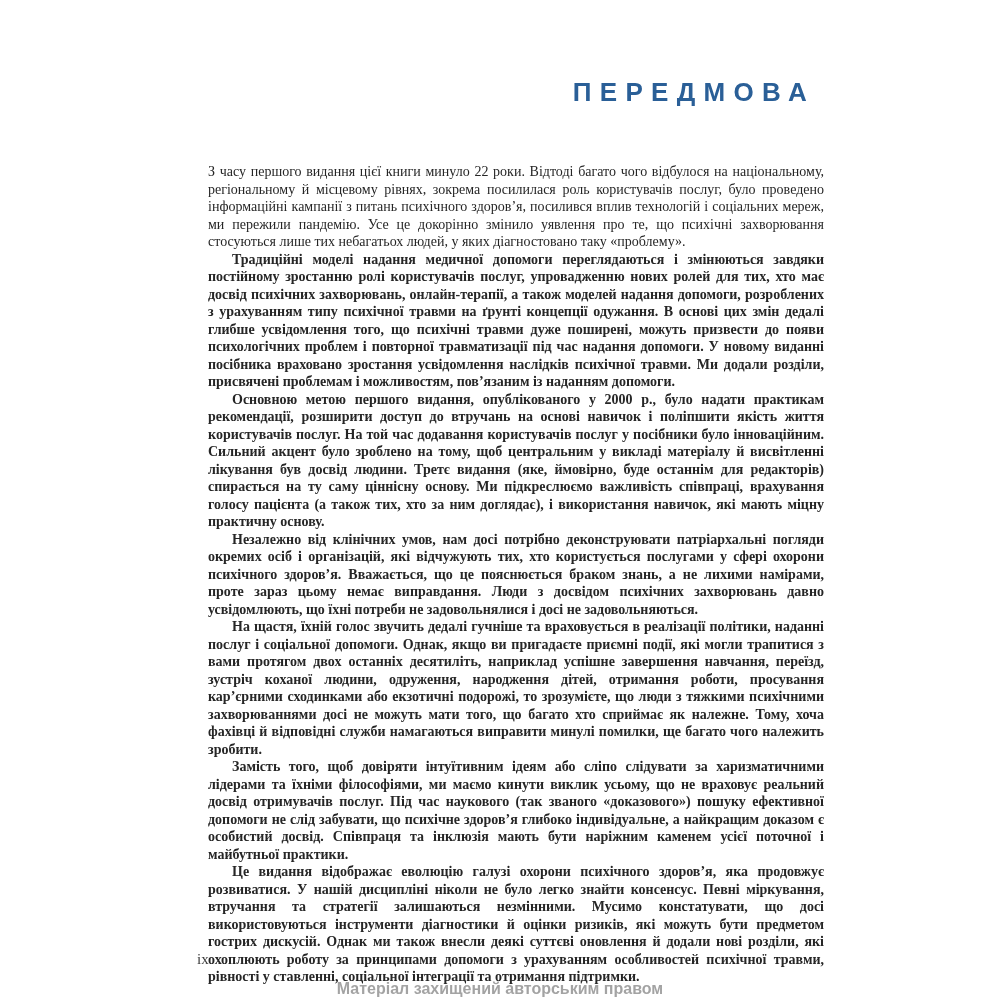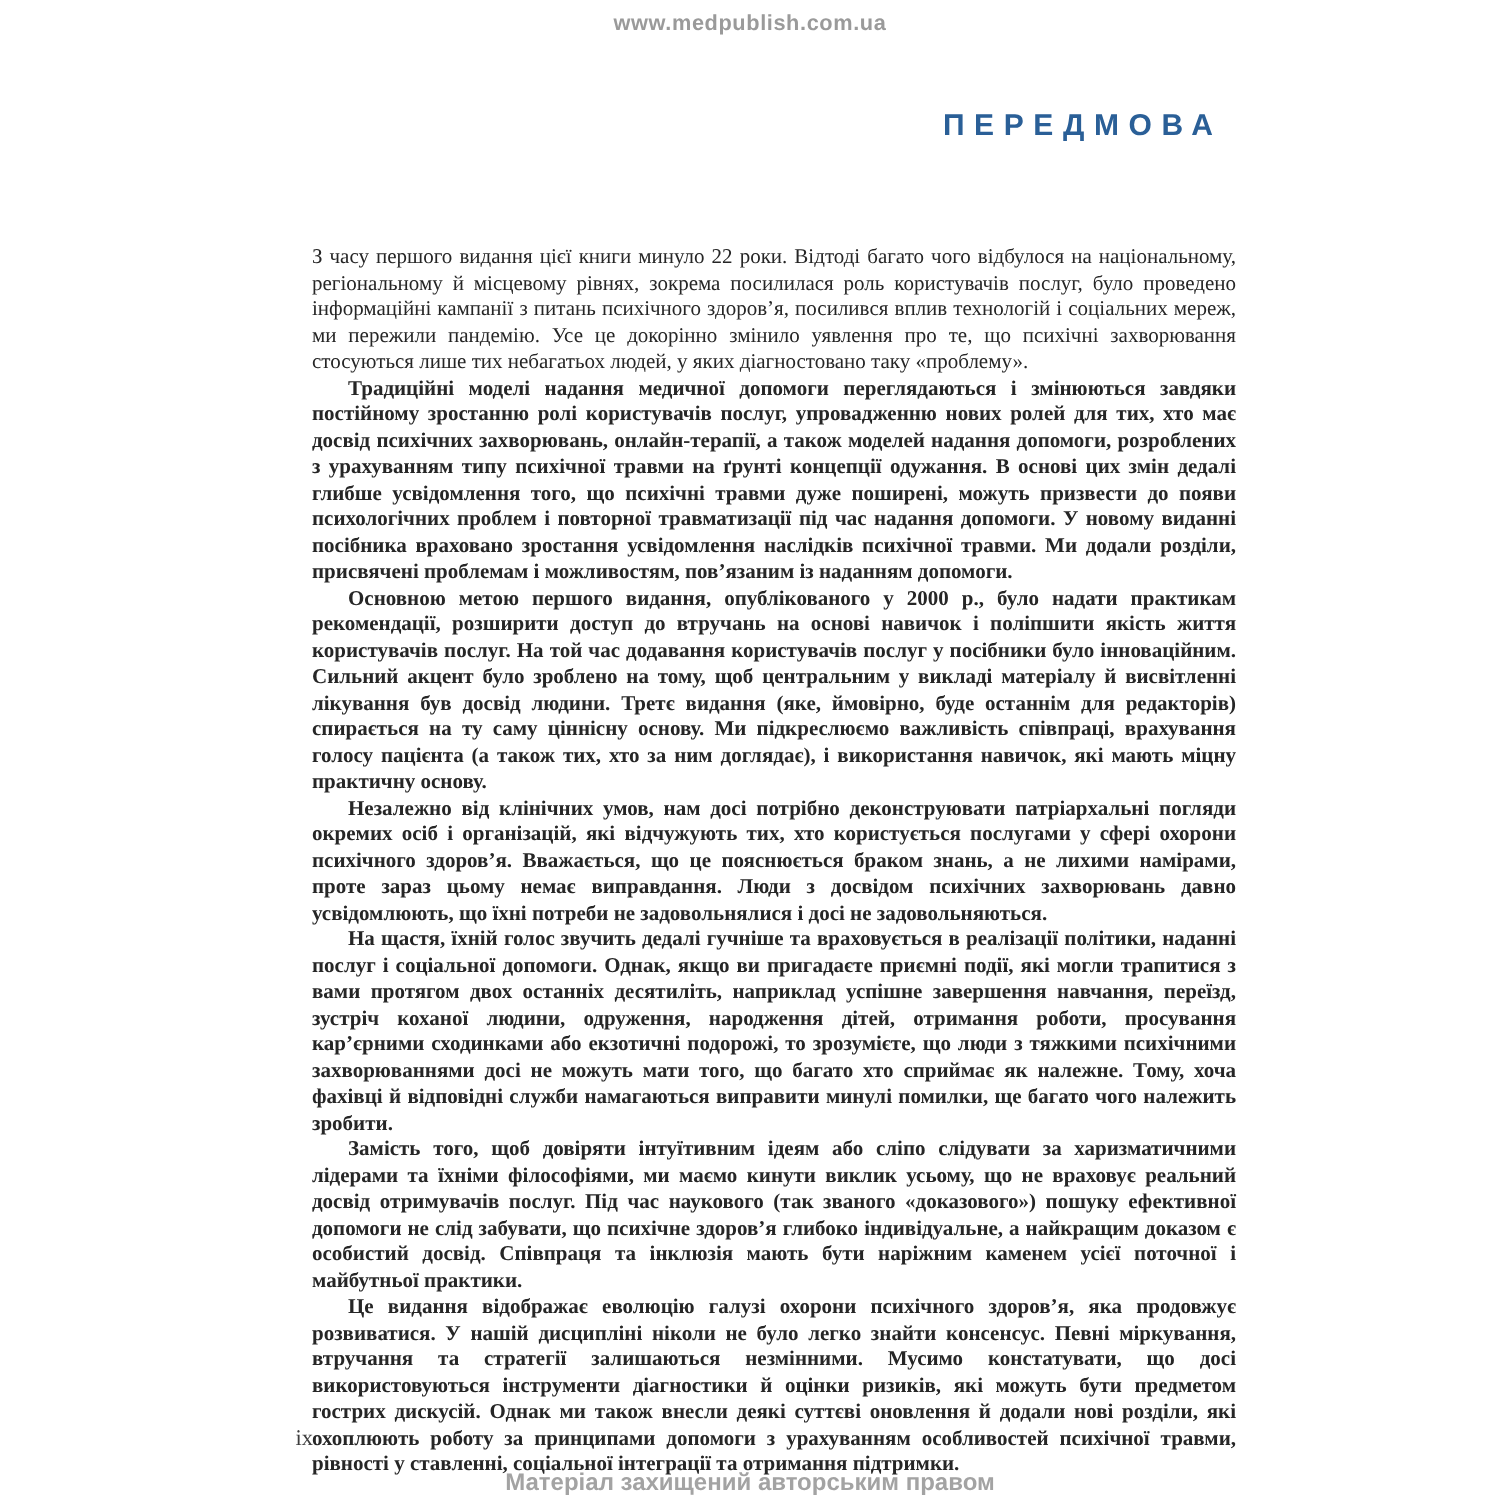--- a/index.html
+++ b/index.html
@@ -27,21 +27,21 @@
     letter-spacing: 0.4px;
     color: #9a9a9a;
   }
   .chapter-title {
     position: absolute;
     top: 60px;
     left: 197px;
     width: 618px;
     text-align: right;
     font-family: "Liberation Sans", sans-serif;
-    font-size: 20px;
+    font-size: 26px;
     font-weight: 700;
     letter-spacing: 0.32em;
     margin-right: -0.32em; 
     color: #2a5f97;
     white-space: nowrap;
   }
   .content {
     position: absolute;
     top: 163px;
     left: 208px;
@@ -79,21 +79,20 @@
     font-size: 16px;
     font-weight: 600;
     color: #a3a3a3;
   }
 </style>
 </head>
 <body>
 
 <div class="page">
 
-  <div class="header-url">www.medpublish.com.ua</div>
 
   <h1 class="chapter-title">ПЕРЕДМОВА</h1>
 
   <div class="content">
     <p>З часу першого видання цієї книги минуло 22 роки. Відтоді багато чого відбулося на національному, регіональному й місцевому рівнях, зокрема посилилася роль користувачів послуг, було проведено інформаційні кампанії з питань психічного здоров’я, посилився вплив технологій і соціальних мереж, ми пережили пандемію. Усе це докорінно змінило уявлення про те, що психічні захворювання стосуються лише тих небагатьох людей, у яких діагностовано таку «проблему».</p>
     <p class="indent">Традиційні моделі надання медичної допомоги переглядаються і змінюються завдяки постійному зростанню ролі користувачів послуг, упровадженню нових ролей для тих, хто має досвід психічних захворювань, онлайн-терапії, а також моделей надання допомоги, розроблених з урахуванням типу психічної травми на ґрунті концепції одужання. В основі цих змін дедалі глибше усвідомлення того, що психічні травми дуже поширені, можуть призвести до появи психологічних проблем і повторної травматизації під час надання допомоги. У новому виданні посібника враховано зростання усвідомлення наслідків психічної травми. Ми додали розділи, присвячені проблемам і можливостям, пов’язаним із наданням допомоги.</p>
     <p class="indent">Основною метою першого видання, опублікованого у 2000 р., було надати практикам рекомендації, розширити доступ до втручань на основі навичок і поліпшити якість життя користувачів послуг. На той час додавання користувачів послуг у посібники було інноваційним. Сильний акцент було зроблено на тому, щоб центральним у викладі матеріалу й висвітленні лікування був досвід людини. Третє видання (яке, ймовірно, буде останнім для редакторів) спирається на ту саму ціннісну основу. Ми підкреслюємо важливість співпраці, врахування голосу пацієнта (а також тих, хто за ним доглядає), і використання навичок, які мають міцну практичну основу.</p>
     <p class="indent">Незалежно від клінічних умов, нам досі потрібно деконструювати патріархальні погляди окремих осіб і організацій, які відчужують тих, хто користується послугами у сфері охорони психічного здоров’я. Вважається, що це пояснюється браком знань, а не лихими намірами, проте зараз цьому немає виправдання. Люди з досвідом психічних захворювань давно усвідомлюють, що їхні потреби не задовольнялися і досі не задовольняються.</p>
     <p class="indent">На щастя, їхній голос звучить дедалі гучніше та враховується в реалізації політики, наданні послуг і соціальної допомоги. Однак, якщо ви пригадаєте приємні події, які могли трапитися з вами протягом двох останніх десятиліть, наприклад успішне завершення навчання, переїзд, зустріч коханої людини, одруження, народження дітей, отримання роботи, просування кар’єрними сходинками або екзотичні подорожі, то зрозумієте, що люди з тяжкими психічними захворюваннями досі не можуть мати того, що багато хто сприймає як належне. Тому, хоча фахівці й відповідні служби намагаються виправити минулі помилки, ще багато чого належить зробити.</p>
     <p class="indent">Замість того, щоб довіряти інтуїтивним ідеям або сліпо слідувати за харизматичними лідерами та їхніми філософіями, ми маємо кинути виклик усьому, що не враховує реальний досвід отримувачів послуг. Під час наукового (так званого «доказового») пошуку ефективної допомоги не слід забувати, що психічне здоров’я глибоко індивідуальне, а найкращим доказом є особистий досвід. Співпраця та інклюзія мають бути наріжним каменем усієї поточної і майбутньої практики.</p>

